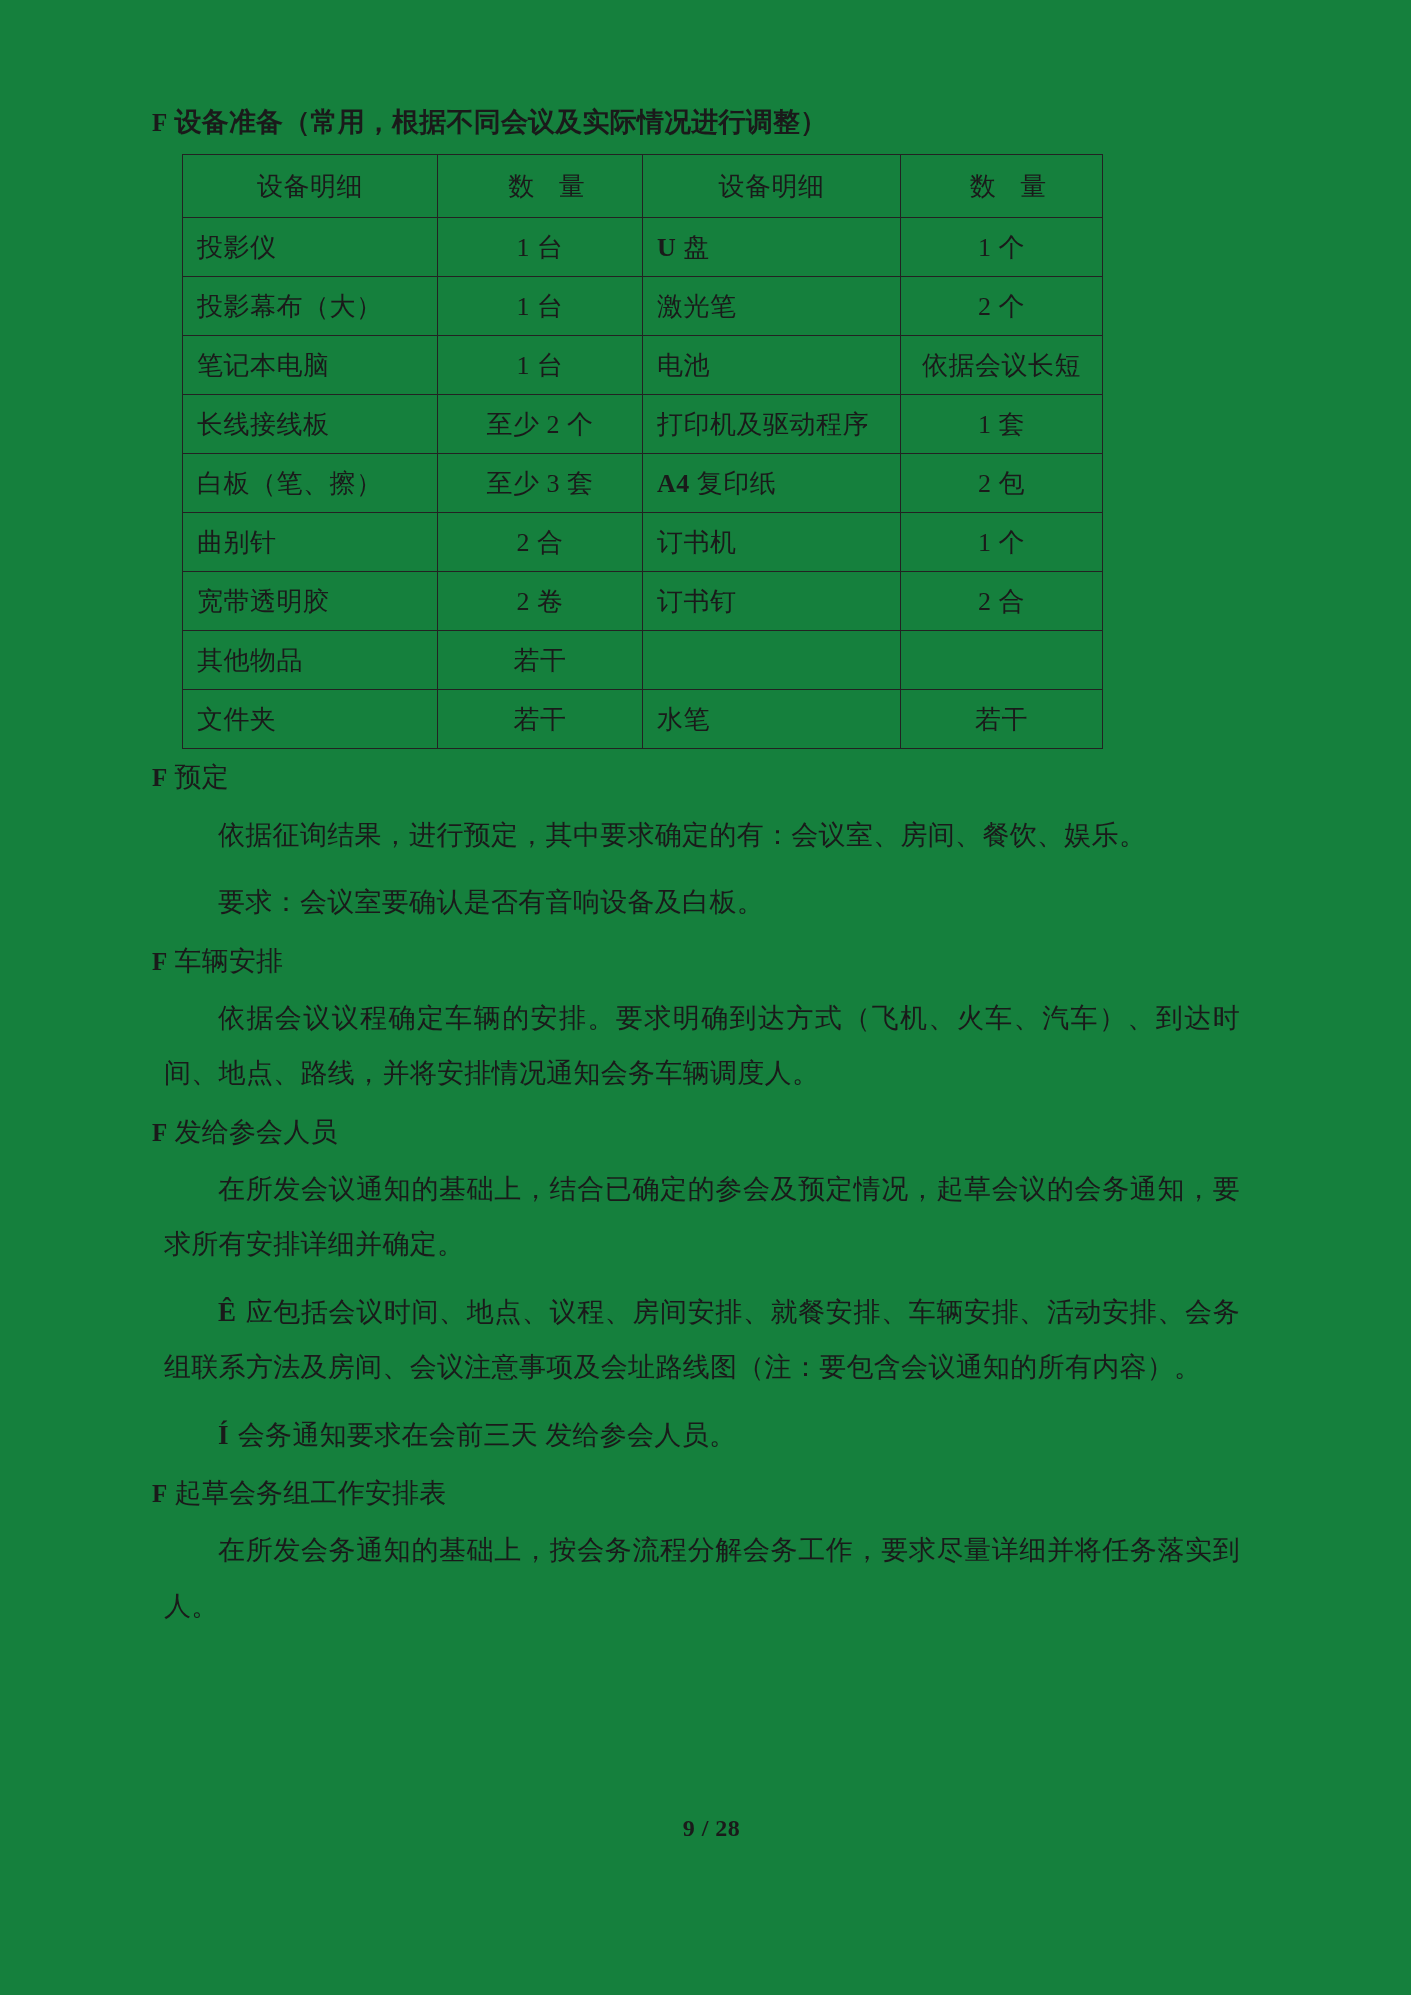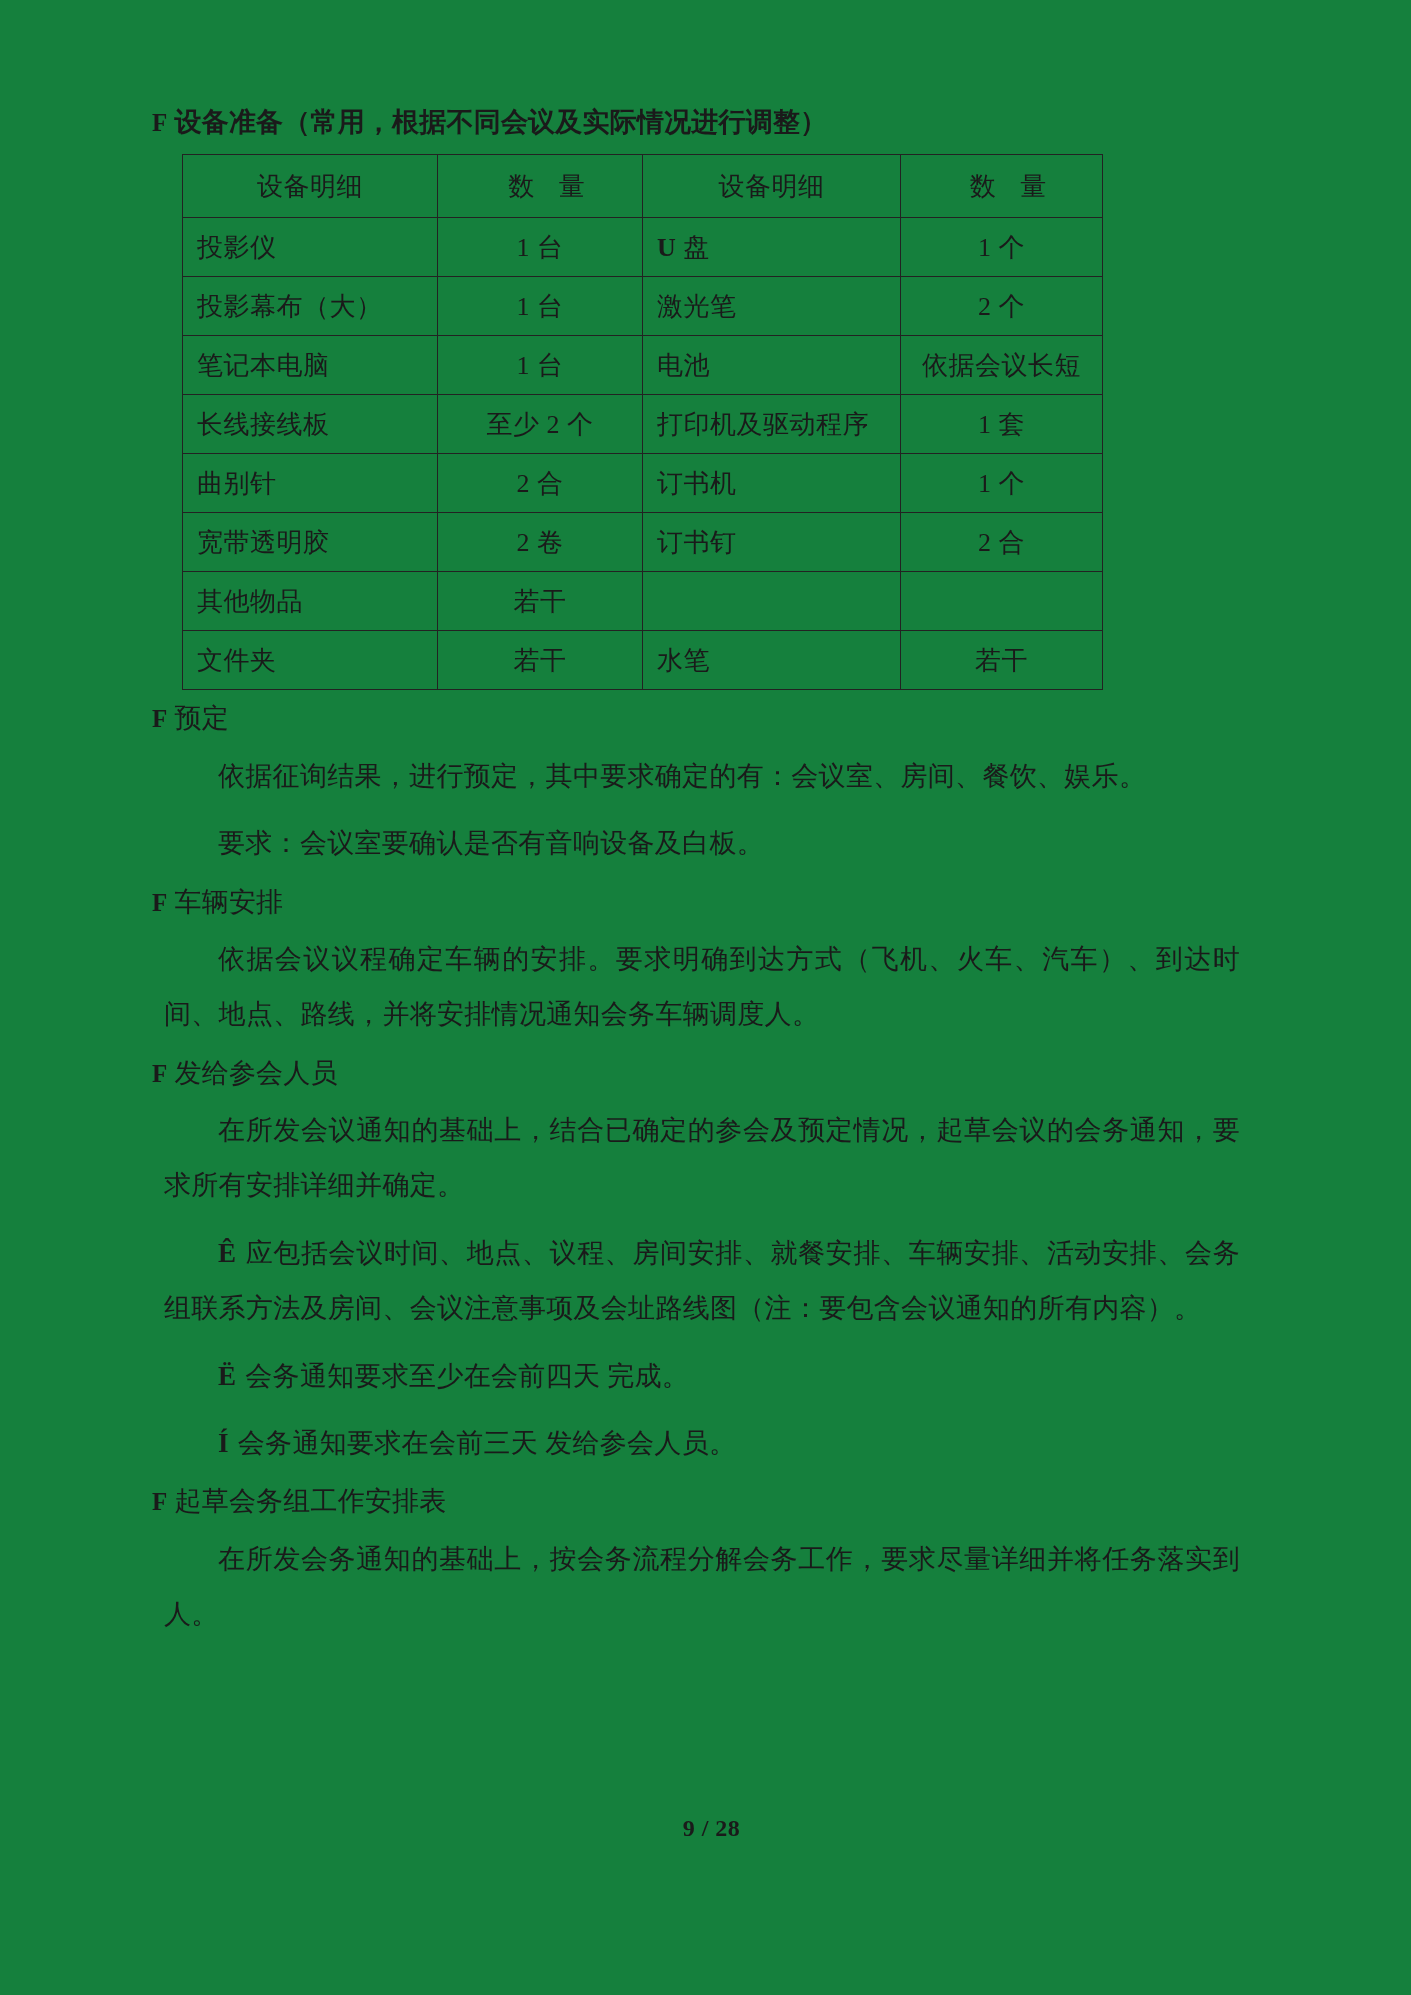--- a/index.html
+++ b/index.html
@@ -166,20 +166,26 @@
             <td class="name">电池</td>
             <td class="qty">依据会议长短</td>
           </tr>
           <tr>
             <td class="name">长线接线板</td>
             <td class="qty">至少 2 个</td>
             <td class="name">打印机及驱动程序</td>
             <td class="qty">1 套</td>
           </tr>
           <tr>
+            <td class="name">白板（笔、擦）</td>
+            <td class="qty">至少 3 套</td>
+            <td class="name"><span class="bold-latin">A4</span> 复印纸</td>
+            <td class="qty">2 包</td>
+          </tr>
+          <tr>
             <td class="name">曲别针</td>
             <td class="qty">2 合</td>
             <td class="name">订书机</td>
             <td class="qty">1 个</td>
           </tr>
           <tr>
             <td class="name">宽带透明胶</td>
             <td class="qty">2 卷</td>
             <td class="name">订书钉</td>
             <td class="qty">2 合</td>
@@ -211,21 +217,20 @@
     </div>
     <p class="para indent">依据会议议程确定车辆的安排。要求明确到达方式（飞机、火车、汽车）、到达时间、地点、路线，并将安排情况通知会务车辆调度人。</p>
 
     <div class="bullet-heading">
       <span class="marker">F</span><span class="heading-text">发给参会人员</span>
     </div>
     <p class="para indent">在所发会议通知的基础上，结合已确定的参会及预定情况，起草会议的会务通知，要求所有安排详细并确定。</p>
 
     <p class="para indent spaced"><span class="sub-marker">Ê</span><span>应包括会议时间、地点、议程、房间安排、就餐安排、车辆安排、活动安排、会务组联系方法及房间、会议注意事项及会址路线图（注：要包含会议通知的所有内容）。</span></p>
 
-    <p class="para indent spaced"><span class="sub-marker">Ë</span><span>会务通知要求至少在会前四天  完成。</span></p>
 
     <p class="para indent spaced"><span class="sub-marker">Í</span><span>会务通知要求在会前三天  发给参会人员。</span></p>
 
     <div class="bullet-heading">
       <span class="marker">F</span><span class="heading-text">起草会务组工作安排表</span>
     </div>
     <p class="para indent">在所发会务通知的基础上，按会务流程分解会务工作，要求尽量详细并将任务落实到人。</p>
 
   </div>
 

